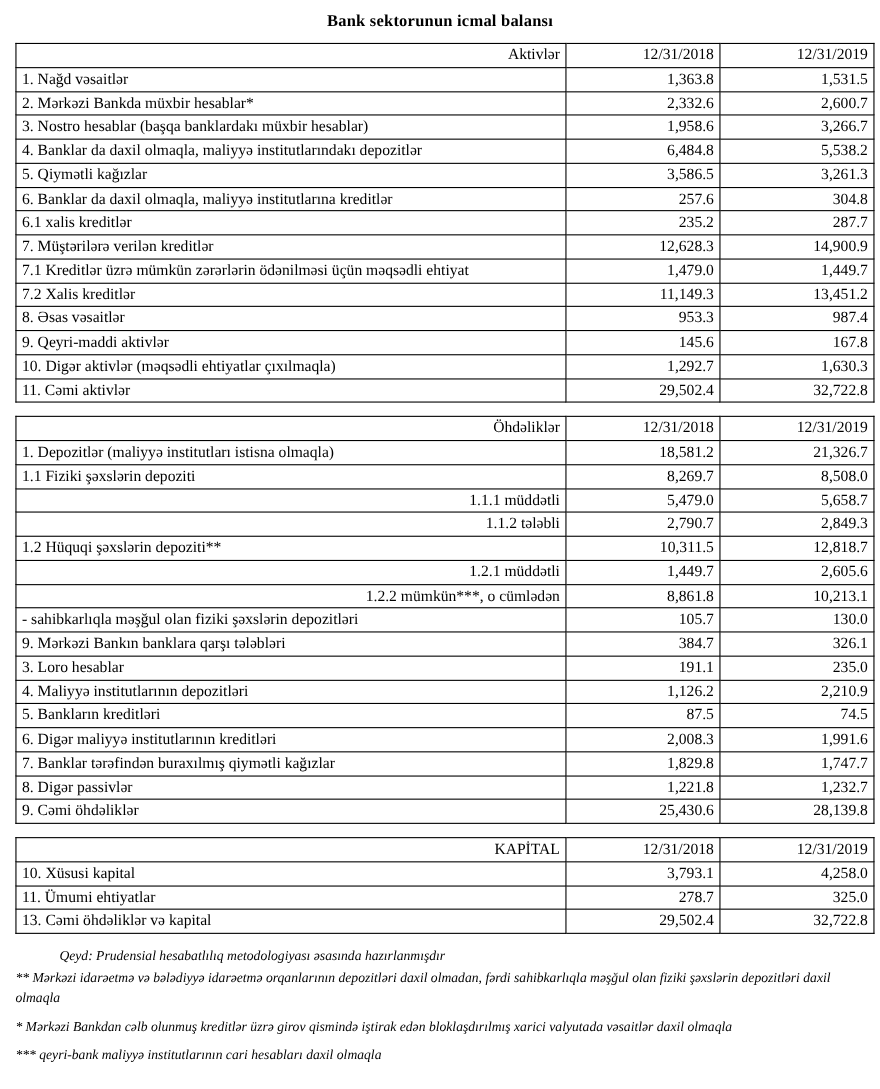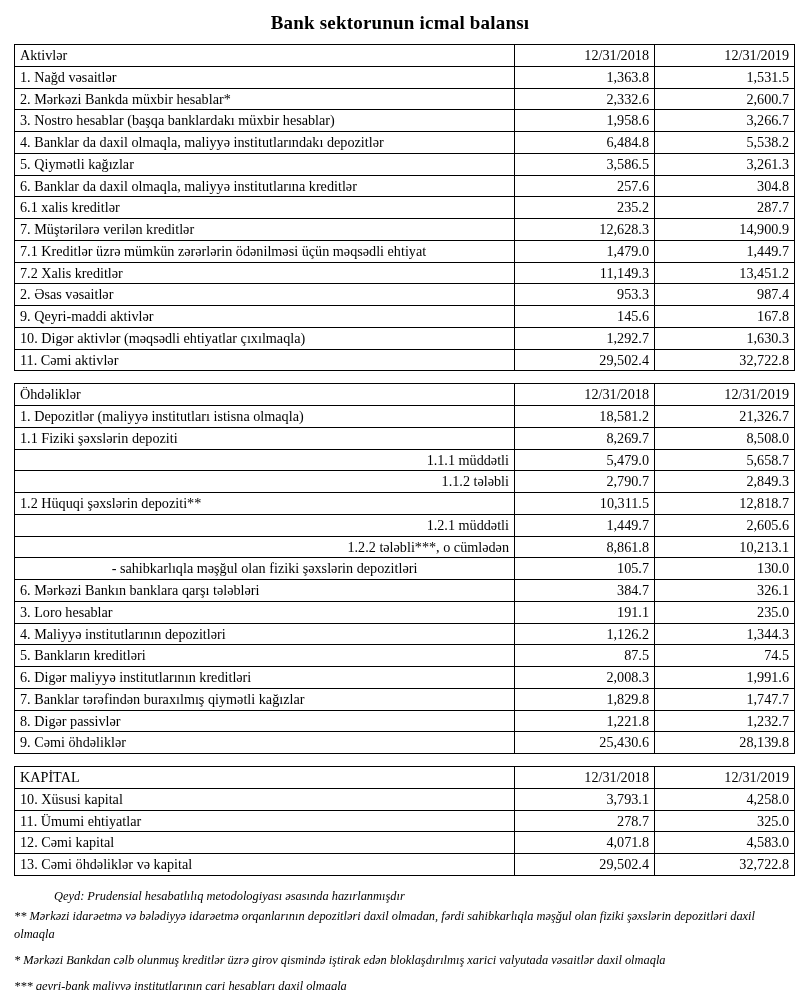--- a/index.html
+++ b/index.html
@@ -13,47 +13,47 @@
     font-family: "Liberation Serif", serif;
     color: #000000;
   }
   .page {
     width: 800px;
     box-sizing: border-box;
     padding: 6px 14px 8px 14px;
   }
   .doc-title {
     text-align: center;
-    font-size: 19px;
+    font-size: 15px;
     font-weight: bold;
     margin: 6px 0 10px 0;
     letter-spacing: 0.2px;
   }
   table.sheet {
     width: 100%;
     border-collapse: collapse;
     table-layout: fixed;
     margin-bottom: 12px;
   }
   table.sheet td, table.sheet th {
     border: 1px solid #000000;
     font-size: 14.2px;
     padding: 2px 5px;
     vertical-align: middle;
     font-weight: normal;
     line-height: 1.18;
   }
   .col-label { width: 500px; text-align: left; }
   .col-num   { width: 140px; text-align: right; }
-  .hdr-label { text-align: left; font-weight: bold; font-size: 14.5px; }
+  .hdr-label { text-align: right; font-weight: bold; font-size: 14.5px; }
   .hdr-num   { text-align: right; font-weight: bold; font-size: 13.6px; }
   .num { text-align: right; }
   .bold { font-weight: bold; }
   .ind2 { padding-left: 36px; text-align: right; }
-  .ind3 { padding-left: 30px; text-align: center; }
+  .ind3 { padding-left: 30px; }
   .notes {
     margin-top: 2px;
     font-size: 12.4px;
     font-style: italic;
     line-height: 1.45;
   }
   .notes p { margin: 0 0 8px 0; }
   .notes p.tight { margin-bottom: 2px; margin-left: 40px; }
 </style>
 </head>
@@ -121,21 +121,21 @@
           <td>7.1 Kreditlər üzrə mümkün zərərlərin ödənilməsi üçün məqsədli ehtiyat</td>
           <td class="num">1,479.0</td>
           <td class="num">1,449.7</td>
         </tr>
         <tr>
           <td>7.2 Xalis kreditlər</td>
           <td class="num">11,149.3</td>
           <td class="num">13,451.2</td>
         </tr>
         <tr>
-          <td>2.  Əsas vəsaitlər</td>
+          <td>8.  Əsas vəsaitlər</td>
           <td class="num">953.3</td>
           <td class="num">987.4</td>
         </tr>
         <tr>
           <td>9. Qeyri-maddi aktivlər</td>
           <td class="num">145.6</td>
           <td class="num">167.8</td>
         </tr>
         <tr>
           <td>10. Digər aktivlər (məqsədli ehtiyatlar çıxılmaqla)</td>
@@ -188,43 +188,43 @@
           <td>1.2 Hüquqi şəxslərin depoziti**</td>
           <td class="num">10,311.5</td>
           <td class="num">12,818.7</td>
         </tr>
         <tr>
           <td class="ind2">1.2.1 müddətli</td>
           <td class="num">1,449.7</td>
           <td class="num">2,605.6</td>
         </tr>
         <tr>
-          <td class="ind2">1.2.2 tələbli***, o cümlədən</td>
+          <td class="ind2">1.2.2 mümkün***, o cümlədən</td>
           <td class="num">8,861.8</td>
           <td class="num">10,213.1</td>
         </tr>
         <tr>
           <td class="ind3">- sahibkarlıqla məşğul olan fiziki şəxslərin depozitləri</td>
           <td class="num">105.7</td>
           <td class="num">130.0</td>
         </tr>
         <tr>
-          <td>6. Mərkəzi Bankın banklara qarşı tələbləri</td>
+          <td>9. Mərkəzi Bankın banklara qarşı tələbləri</td>
           <td class="num">384.7</td>
           <td class="num">326.1</td>
         </tr>
         <tr>
           <td>3. Loro hesablar</td>
           <td class="num">191.1</td>
           <td class="num">235.0</td>
         </tr>
         <tr>
           <td>4. Maliyyə institutlarının  depozitləri</td>
           <td class="num">1,126.2</td>
-          <td class="num">1,344.3</td>
+          <td class="num">2,210.9</td>
         </tr>
         <tr>
           <td>5. Bankların kreditləri</td>
           <td class="num">87.5</td>
           <td class="num">74.5</td>
         </tr>
         <tr>
           <td>6. Digər maliyyə institutlarının kreditləri</td>
           <td class="num">2,008.3</td>
           <td class="num">1,991.6</td>
@@ -265,25 +265,20 @@
           <td>10. Xüsusi kapital</td>
           <td class="num">3,793.1</td>
           <td class="num">4,258.0</td>
         </tr>
         <tr>
           <td>11. Ümumi ehtiyatlar</td>
           <td class="num">278.7</td>
           <td class="num">325.0</td>
         </tr>
         <tr>
-          <td class="bold">12. Cəmi kapital</td>
-          <td class="num bold">4,071.8</td>
-          <td class="num bold">4,583.0</td>
-        </tr>
-        <tr>
           <td class="bold">13. Cəmi öhdəliklər və kapital</td>
           <td class="num bold">29,502.4</td>
           <td class="num bold">32,722.8</td>
         </tr>
       </tbody>
   </table>
 
   <div class="notes">
     <p class="tight">Qeyd: Prudensial hesabatlılıq metodologiyası əsasında hazırlanmışdır</p>
     <p>** Mərkəzi idarəetmə və bələdiyyə idarəetmə orqanlarının depozitləri daxil olmadan, fərdi sahibkarlıqla məşğul olan fiziki şəxslərin depozitləri daxil olmaqla</p>

